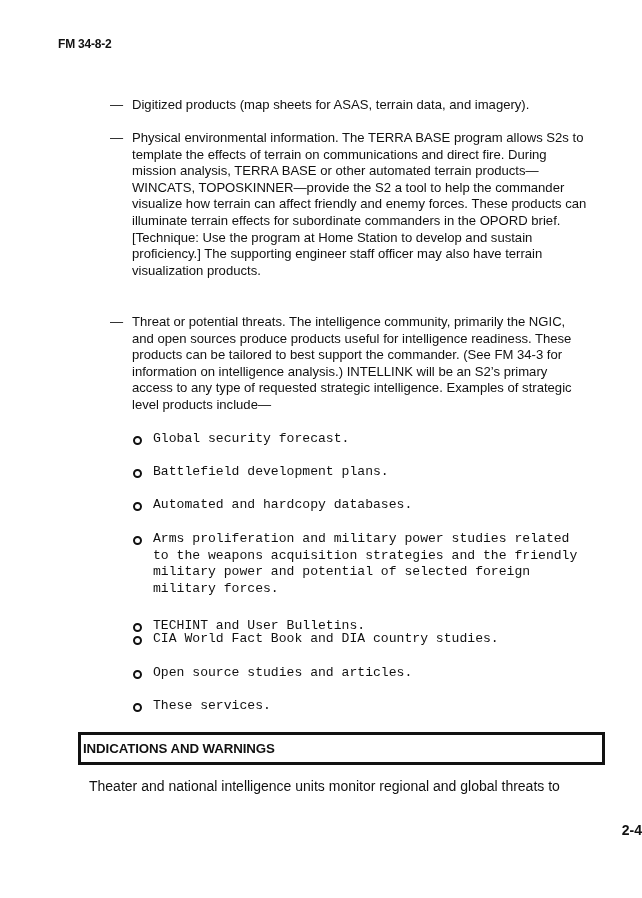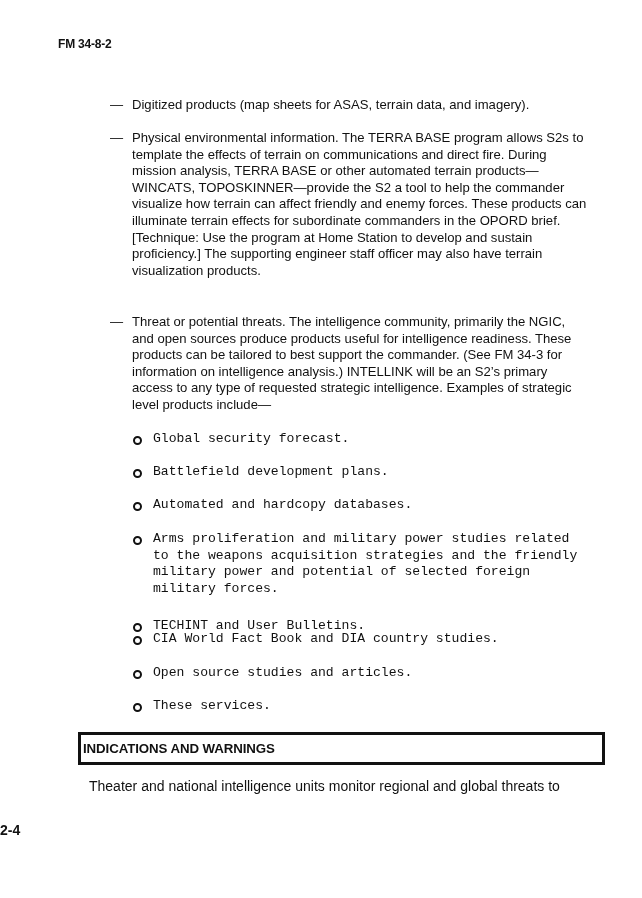--- a/index.html
+++ b/index.html
@@ -83,21 +83,21 @@
       top: 778px;
       width: 500px;
       font-size: 14px;
       line-height: 16.6px;
     }
     .page-number {
       position: absolute;
       left: 0;
       width: 642px;
       top: 822px;
-      text-align: left;
+      text-align: right;
       font-weight: bold;
       font-size: 14px;
     }
   </style>
 </head>
 <body>
 
 <div>
 
   <div class="header">FM 34-8-2</div>

